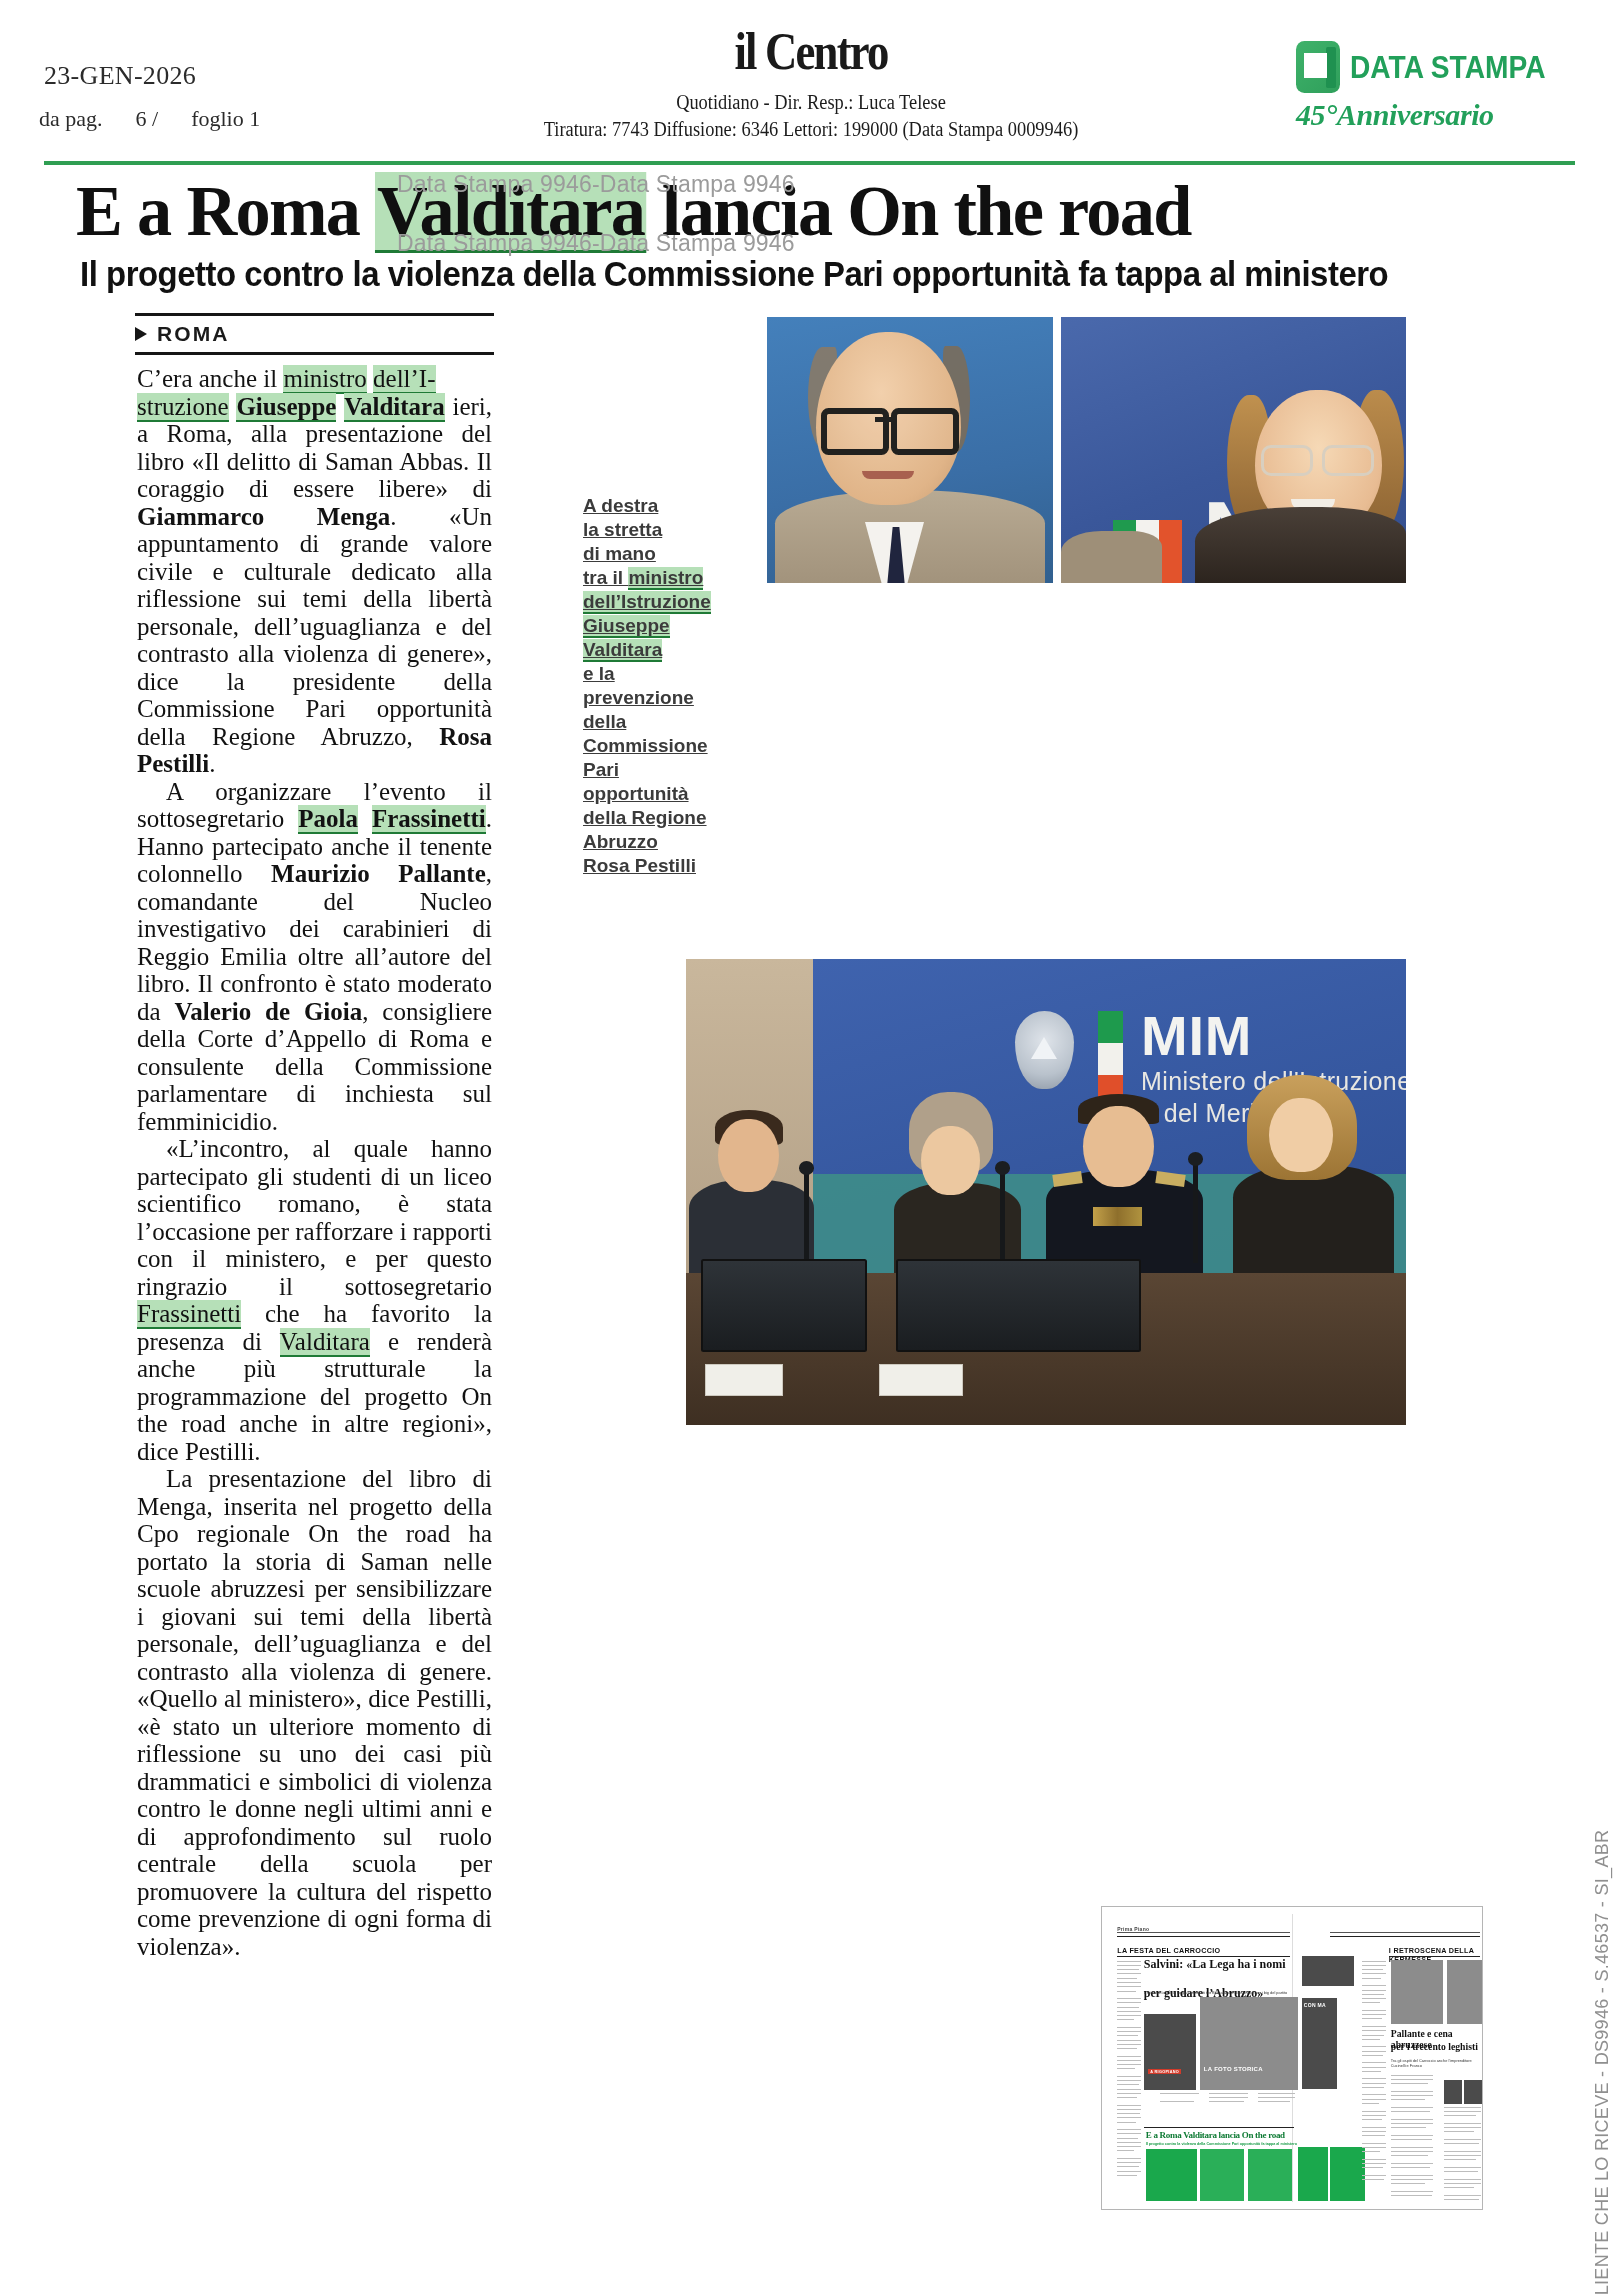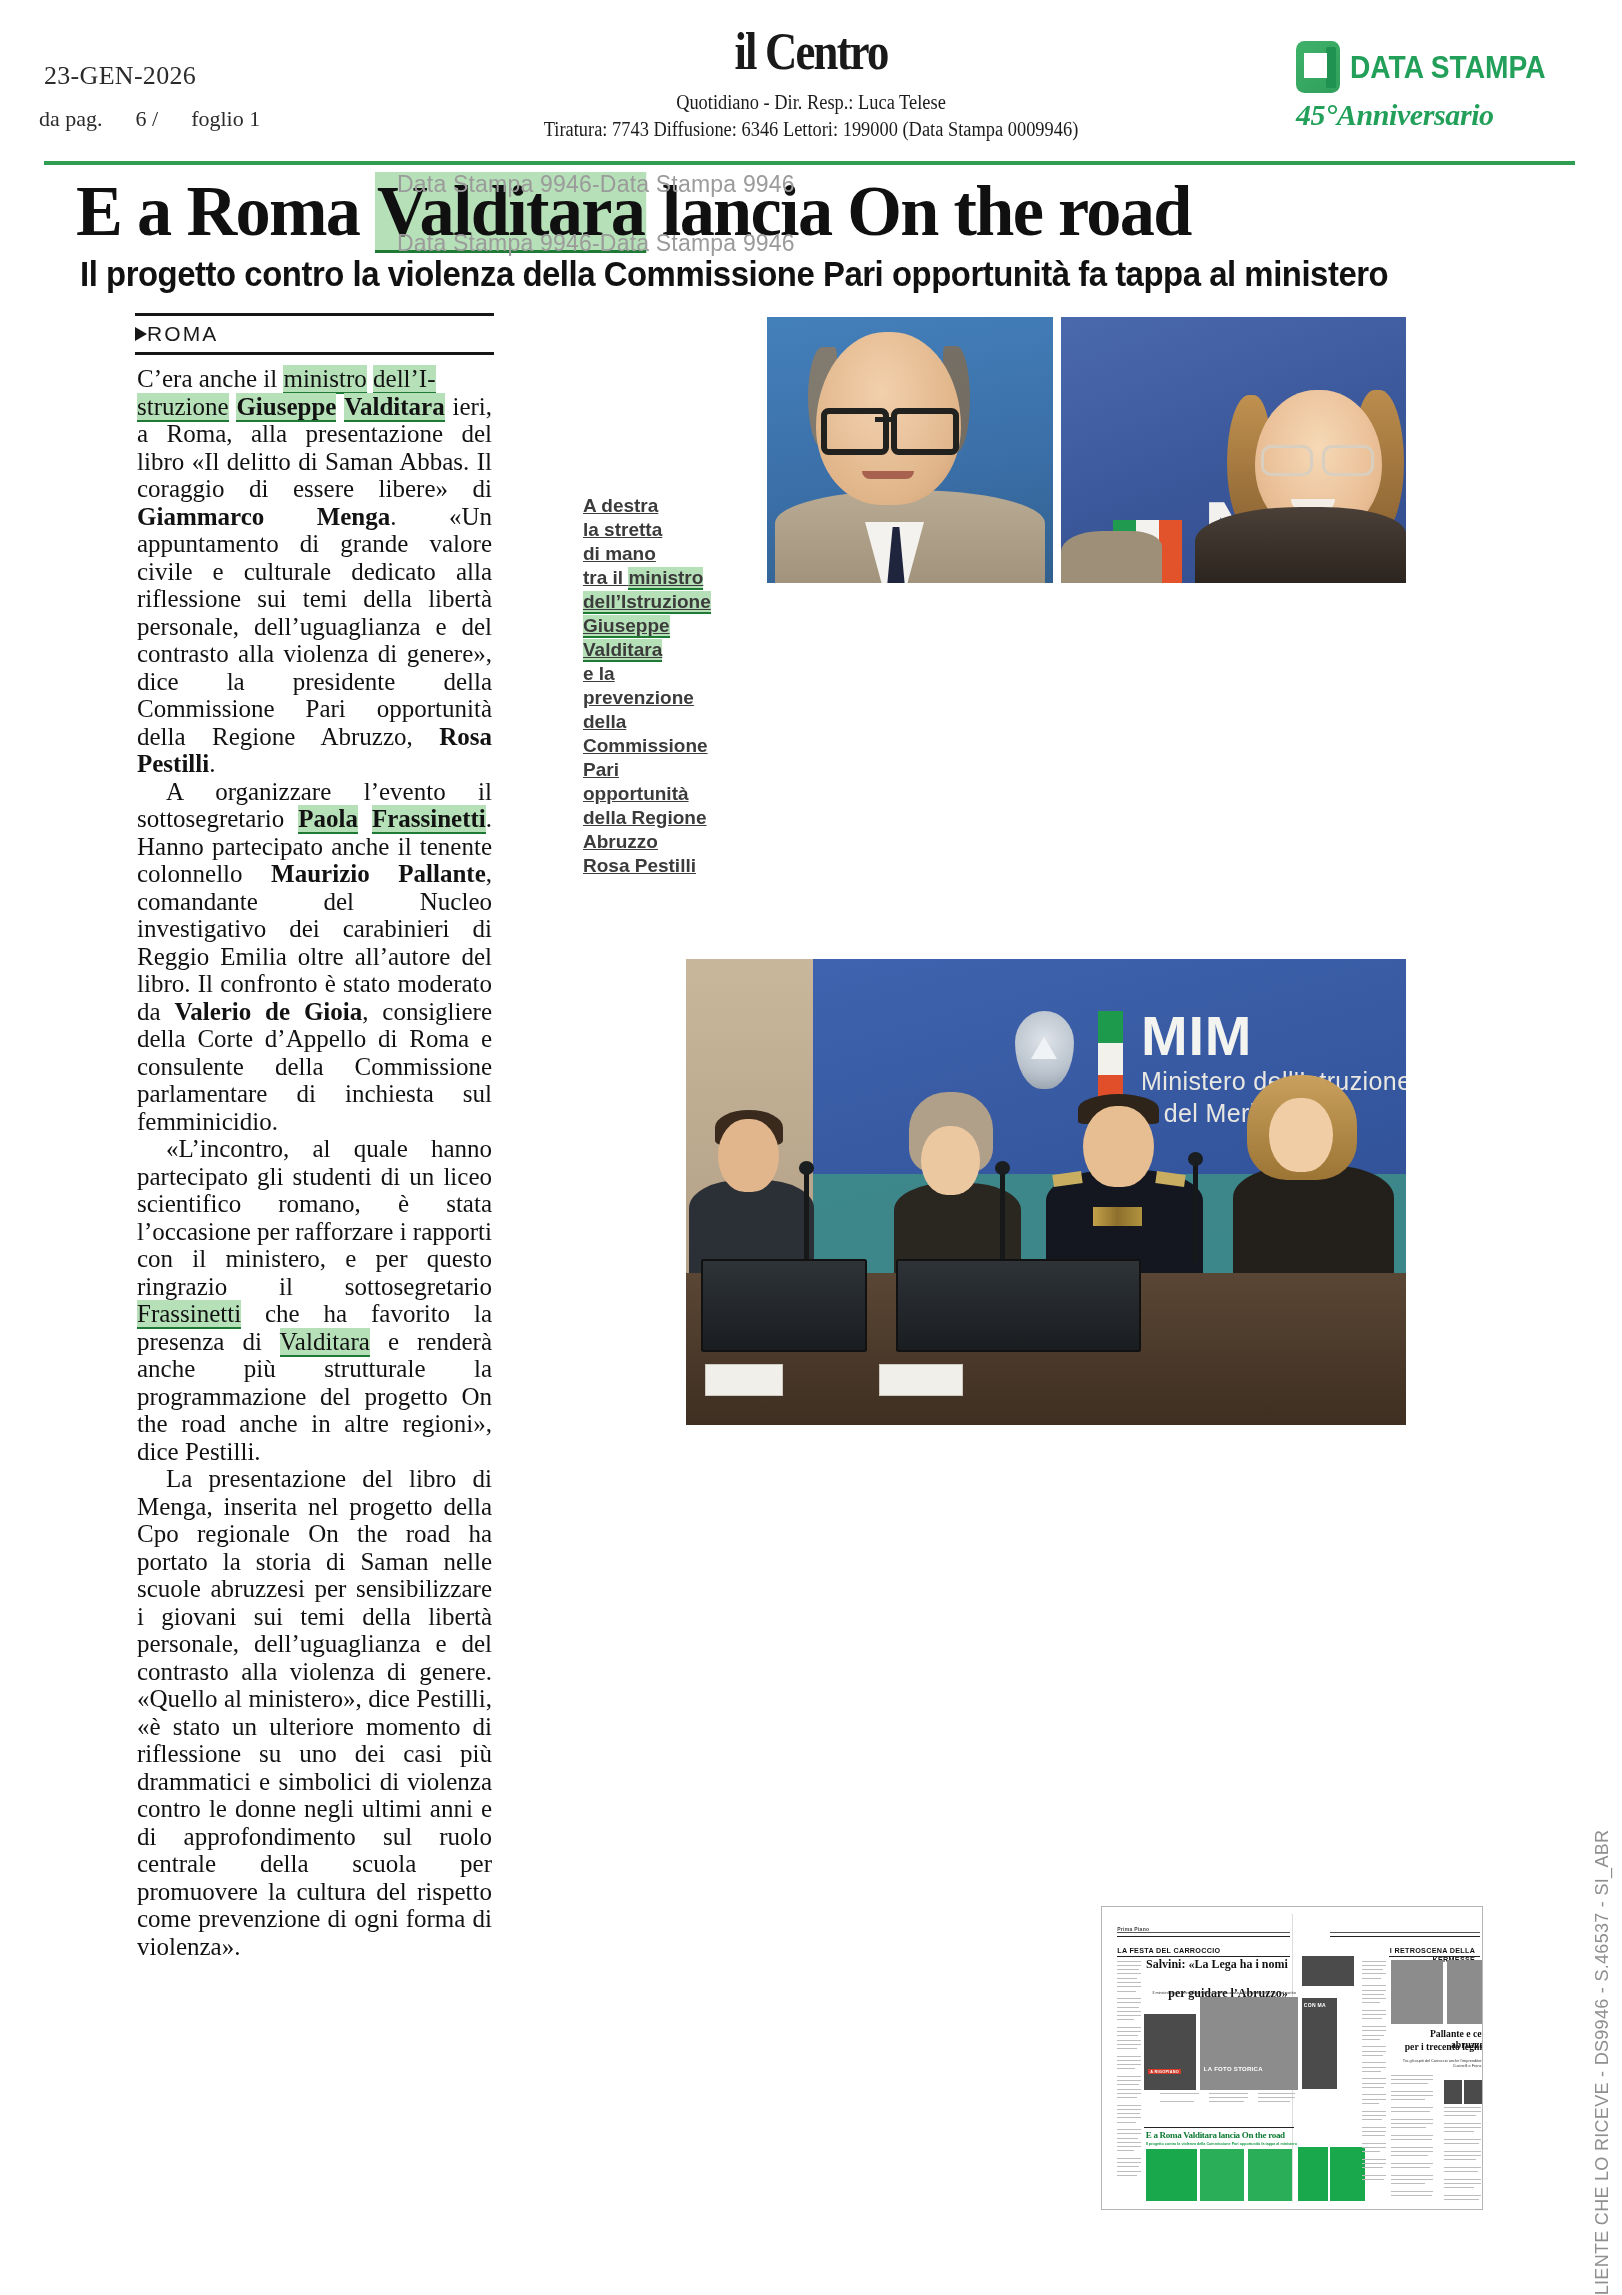--- a/index.html
+++ b/index.html
@@ -197,26 +197,27 @@
   
   .sec-label {
     position: absolute;
     left: 135px;
     top: 313px;
     width: 359px;
     border-top: 3.4px solid #161616;
     border-bottom: 3.4px solid #161616;
     padding: 6px 0 6px 0;
     font-family: "Liberation Sans", sans-serif;
-    font-weight: normal;
+    font-weight: bold;
     font-size: 21px;
     letter-spacing: 2.1px;
     color: #1a1a1a;
     display: flex;
     align-items: center;
+    gap: 10px;
   }
   .sec-tri {
     width: 0; height: 0;
     border-top: 7.6px solid transparent;
     border-bottom: 7.6px solid transparent;
     border-left: 12px solid #161616;
     display: inline-block;
   }
 
   
@@ -429,21 +430,20 @@
   
   .thumb {
     position: absolute;
     left: 1101px;
     top: 1906px;
     width: 382px;
     height: 304px;
     background: #ffffff;
     border: 0.8px solid #b5b5b5;
     overflow: hidden;
-    text-align: right;
   }
   .thumb .inner { position:absolute; inset:6.8px; background:#fff; }
   .thumb .gutter { position:absolute; left:50%; top:0; bottom:0; width:0.8px; background:#ddd; }
 
   .tk-rail { position:absolute; height:1.7px; background:#222; }
   .tk-rail2 { position:absolute; height:0.8px; background:#555; }
 
   .tk-head {
     position:absolute;
     font-family:"Liberation Sans",sans-serif; font-weight:bold;

